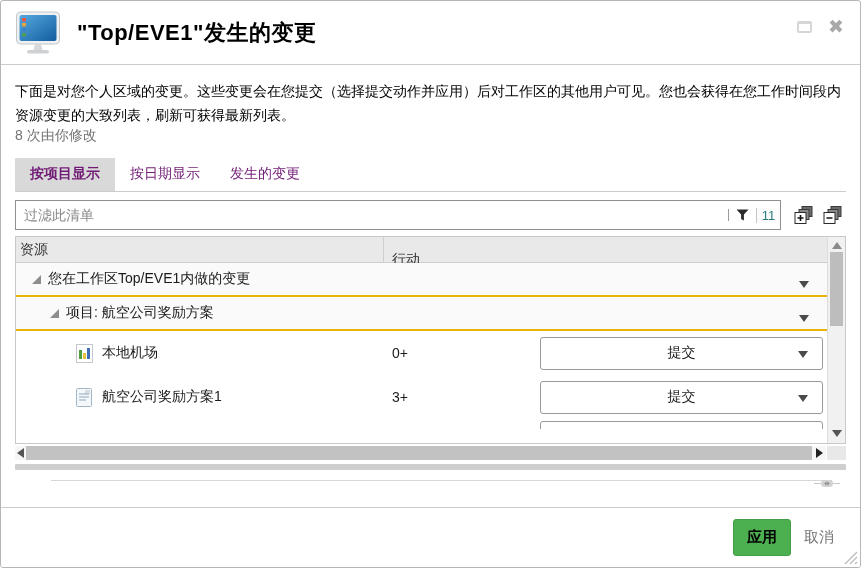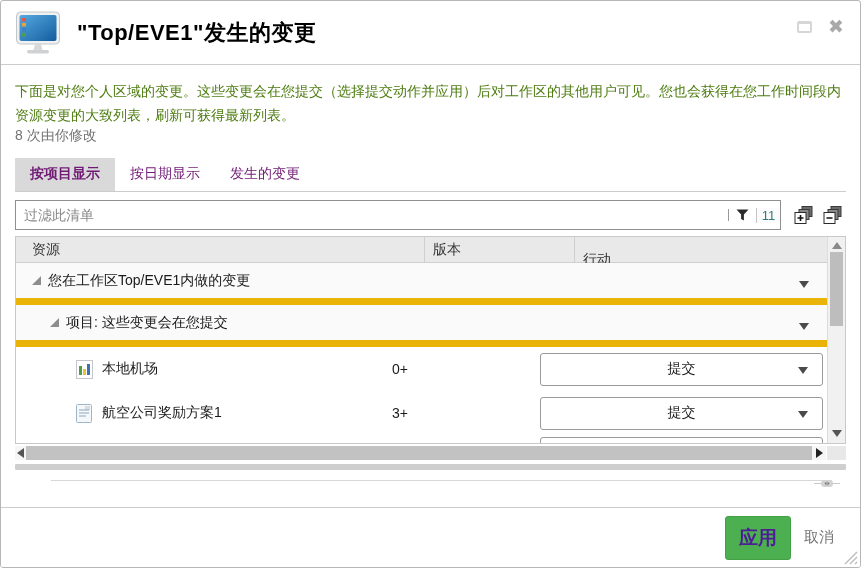--- a/index.html
+++ b/index.html
@@ -14,21 +14,21 @@
                 padding: 0 14px; position: relative; }
   .app-icon { width: 48px; height: 48px; margin-right: 14px; flex: 0 0 auto; }
   .dlg-title { font-size: 22px; font-weight: bold; color: #000; letter-spacing: 0.5px; }
   .win-controls { position: absolute; right: 16px; top: 16px; display: flex; align-items: center; gap: 16px; }
   .btn-restore { width: 15px; height: 12px; border: 2px solid #d6d6d6; border-top-width: 3px;
                  border-radius: 2px; cursor: pointer; }
   .btn-close { color: #a9a9a9; font-size: 19px; font-weight: bold; line-height: 1; cursor: pointer; }
 
   
   .dlg-body { padding: 14px 14px 0 14px; }
-  .desc { font-size: 14px; line-height: 24px; color: #4d7c0f; }
+  .desc { font-size: 14px; line-height: 24px; color: #000000; }
   .mod-count { font-size: 14px; color: #737373; margin-top: 0; }
 
   
   .tabs { display: flex; margin-top: 13px; border-bottom: 1px solid #ccc; }
   .tab { font-size: 14px; padding: 7px 15px 8px; cursor: pointer; color: #701a75; }
   .tab.active { background: #d9d9d9; font-weight: bold; }
 
   
   .filter-row { display: flex; align-items: center; margin-top: 8px; height: 30px; }
   .filter-group { flex: 1 1 auto; display: flex; align-items: center; border: 1px solid #8f8f8f;
@@ -42,27 +42,27 @@
                 display: flex; align-items: center; justify-content: center; font-size: 13px; }
   .tree-btns { display: flex; gap: 7px; margin-left: 12px; margin-right: 2px; }
   .tree-btn { width: 22px; height: 22px; cursor: pointer; display: flex; align-items: center; justify-content: center; }
 
   
   .table-wrap { margin-top: 6px; border: 1px solid #c9c9c9; height: 208px; display: flex; overflow: hidden; }
   .grid { flex: 1 1 auto; display: flex; flex-direction: column; overflow: hidden; }
   .grid-header { display: flex; height: 26px; background: #e9e9e9; border-bottom: 1px solid #cfcfcf;
                  font-size: 14px; color: #333; }
   .gh-cell { display: flex; align-items: center; padding-left: 8px; border-right: 1px solid #cfcfcf; cursor: pointer; }
-  .gh-res { width: 409px; padding-left: 16px; }
+  .gh-res { width: 368px; padding-left: 4px; }
   .gh-ver { width: 150px; }
   .gh-act { flex: 1 1 auto; border-right: none; margin-top: 20px; }
 
   .grid-body { flex: 1 1 auto; overflow: hidden; }
   .row { display: flex; align-items: center; font-size: 14px; color: #1a1a1a; position: relative; }
-  .row.group { height: 42px; background: #fafafa; border-bottom: 7px solid #eab308; }
+  .row.group { height: 34px; background: #fafafa; border-bottom: 2px solid #eab308; }
   .row.item { height: 44px; background: #fff; }
   .twisty { width: 0; height: 0; border-bottom: 9px solid #8d8d8d; border-left: 9px solid transparent;
             margin-right: 7px; flex: 0 0 auto; cursor: pointer; }
   .lvl0 { padding-left: 16px; }
   .lvl1 { padding-left: 34px; }
   .row-label { white-space: nowrap; }
   .group-arrow { position: absolute; right: 18px; top: 18px; width: 0; height: 0;
                  border-top: 7px solid #4a4a4a; border-left: 5px solid transparent;
                  border-right: 5px solid transparent; cursor: pointer; }
   .cell-res { width: 368px; display: flex; align-items: center; padding-left: 60px; }
@@ -98,22 +98,22 @@
   
   .thin-bar { height: 6px; background: #cfcfcf; margin-top: 4px; border-radius: 1px; cursor: pointer; }
   .splitter { height: 12px; margin-top: 5px; position: relative; cursor: row-resize; }
   .split-line { position: absolute; left: 36px; right: 14px; top: 5px; border-top: 1px solid #d7d7d7; }
   .split-handle { position: absolute; right: 6px; top: 0; width: 26px; height: 11px; }
 
   
   .dlg-footer { position: absolute; left: 0; right: 0; bottom: 0; height: 60px; border-top: 1px solid #ccc;
                 background: #fff; display: flex; align-items: center; justify-content: flex-end;
                 padding-right: 26px; gap: 13px; }
-  .apply-btn { background: #4caf50; color: #4c1d95; border: 1px solid #43a047; border-radius: 3px;
-               font-size: 19px; font-weight: bold; padding: 8px 13px; cursor: pointer; font-family: inherit; }
+  .apply-btn { background: #4caf50; color: #000000; border: 1px solid #43a047; border-radius: 3px;
+               font-size: 15px; font-weight: bold; padding: 8px 13px; cursor: pointer; font-family: inherit; }
   .cancel-btn { font-size: 15px; color: #737373; cursor: pointer; }
   .resize-grip { position: absolute; right: 2px; bottom: 2px; width: 16px; height: 16px; cursor: nwse-resize; }
 </style>
 </head>
 <body>
 
 <div class="dialog">
 
   <div class="dlg-header">
     <span class="app-icon">
@@ -178,34 +178,33 @@
             <path d="M3.5 12 h6" stroke="#111" stroke-width="1.6"></path>
           </svg>
         </span>
       </div>
     </div>
 
     <div class="table-wrap">
       <div class="grid">
         <div class="grid-header">
           <div class="gh-cell gh-res">资源</div>
-          <div class="gh-cell gh-ver">版本</div>
           <div class="gh-cell gh-act">行动</div>
         </div>
         <div class="grid-body">
 
           <div class="row group lvl0">
             <span class="twisty"></span>
             <span class="row-label">您在工作区Top/EVE1内做的变更</span>
             <span class="group-arrow"></span>
           </div>
 
           <div class="row group lvl1">
             <span class="twisty"></span>
-            <span class="row-label">项目: 这些变更会在您提交</span>
+            <span class="row-label">项目: 航空公司奖励方案</span>
             <span class="group-arrow"></span>
           </div>
 
           <div class="row item">
             <span class="cell-res">
               <span class="res-icon">
                 <svg width="17" height="19" viewBox="0 0 17 19">
                   <rect x="0.5" y="0.5" width="16" height="18" fill="#fff" stroke="#c3c7cb"></rect>
                   <rect x="3" y="6" width="3" height="9" fill="#4f9e3f"></rect>
                   <rect x="7" y="9" width="3" height="6" fill="#e8c23d"></rect>

